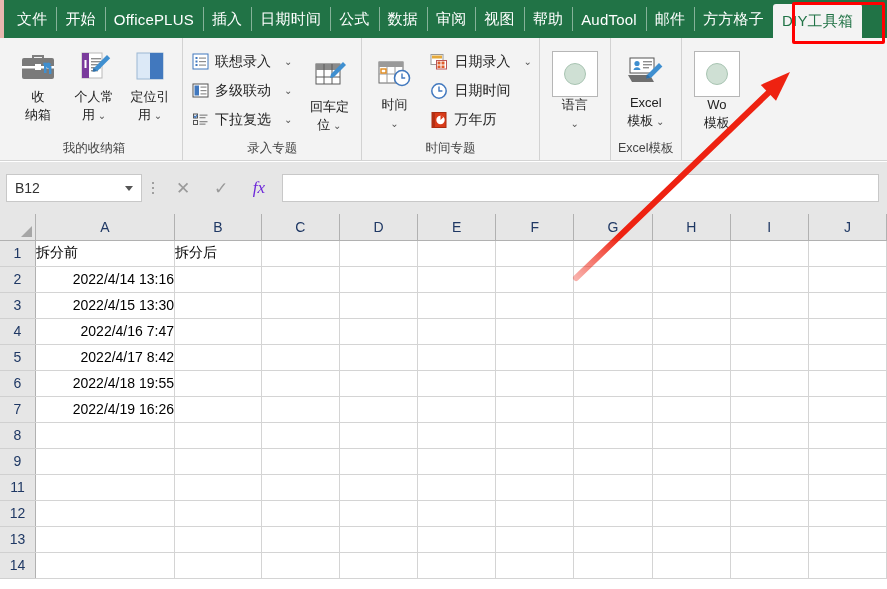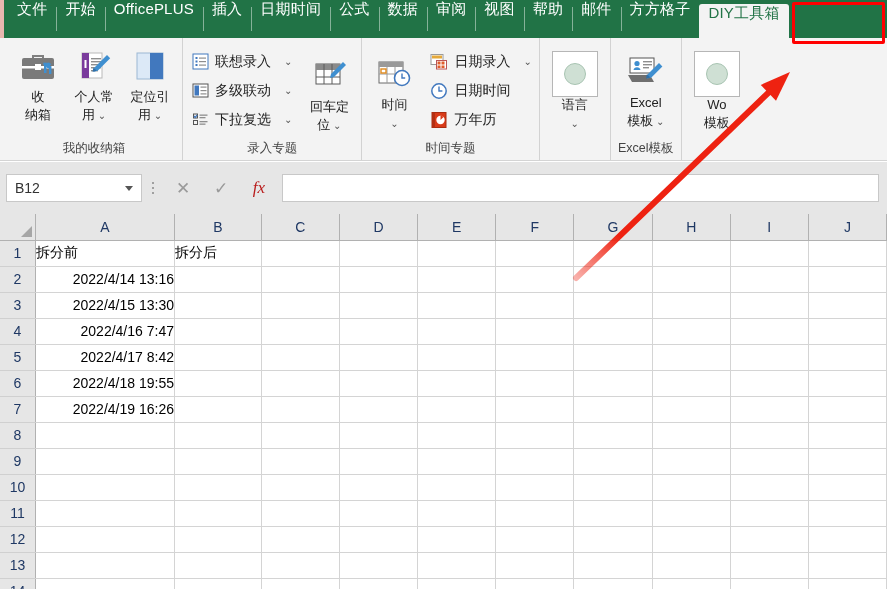--- a/index.html
+++ b/index.html
@@ -13,21 +13,21 @@
 
   
   .menubar {
     position: absolute; top: 0; left: 0; width: 887px; height: 38px;
     background: #217346;
     display: flex; align-items: stretch;
     padding-left: 8px;
   }
   .menu-tab {
     position: relative;
-    display: flex; justify-content: center;
+    display: flex; align-items: center; justify-content: center;
     padding: 0 9px;
     color: #ffffff;
     font-size: 15px;
     white-space: nowrap;
     letter-spacing: .2px;
   }
   .menu-tab + .menu-tab::before {
     content: "";
     position: absolute; left: 0; top: 7px; bottom: 7px;
     width: 1px; background: rgba(255,255,255,.45);
@@ -120,21 +120,21 @@
   .fbar-dots {
     width: 22px; display: flex; flex-direction: column; align-items: center;
     gap: 3px;
   }
   .fbar-dots i { width: 2px; height: 2px; background: #888; display: block; border-radius: 50%; }
   .fbtns { display: flex; align-items: center; gap: 0; }
   .fbtn {
     width: 38px; height: 28px; display: flex; align-items: center; justify-content: center;
     color: #9a9a9a; font-size: 17px;
   }
-  .fbtn.fx { color: #b91c1c; font-style: italic; font-family: "Liberation Serif", serif; font-size: 17px; }
+  .fbtn.fx { color: #6d28d9; font-style: italic; font-family: "Liberation Serif", serif; font-size: 17px; }
   .finput {
     flex: 1; height: 28px; background: #fff; border: 1px solid #c8c8c8;
     margin-left: 4px; margin-right: 2px;
   }
 
   
   .gridwrap { position: absolute; top: 214px; left: 0; width: 887px; height: 375px; background: #fff; }
   table.grid { border-collapse: collapse; table-layout: fixed; }
   table.grid td, table.grid th { padding: 0; }
   .corner {
@@ -204,20 +204,23 @@
           <span>数据</span>
         </div>
         <div class="menu-tab">
           <span>审阅</span>
         </div>
         <div class="menu-tab">
           <span>视图</span>
         </div>
         <div class="menu-tab">
           <span>帮助</span>
+        </div>
+        <div class="menu-tab">
+          <span>AudTool</span>
         </div>
         <div class="menu-tab">
           <span>邮件</span>
         </div>
         <div class="menu-tab">
           <span>方方格子</span>
         </div>
         <div class="menu-tab active">
           <span>DIY工具箱</span>
         </div>
@@ -640,33 +643,20 @@
             <td class="cell left" style="width: 80px;"></td>
             <td class="cell left" style="width: 80px;"></td>
             <td class="cell left" style="width: 80px;"></td>
             <td class="cell left" style="width: 80px;"></td>
             <td class="cell left" style="width: 80px;"></td>
             <td class="cell left" style="width: 80px;"></td>
             <td class="cell left" style="width: 80px;"></td>
             <td class="cell left" style="width: 80px;"></td>
           </tr>
           <tr>
-            <td class="rowhead">10</td>
-            <td class="cell left" style="width: 140px;"></td>
-            <td class="cell left" style="width: 88px;"></td>
-            <td class="cell left" style="width: 80px;"></td>
-            <td class="cell left" style="width: 80px;"></td>
-            <td class="cell left" style="width: 80px;"></td>
-            <td class="cell left" style="width: 80px;"></td>
-            <td class="cell left" style="width: 80px;"></td>
-            <td class="cell left" style="width: 80px;"></td>
-            <td class="cell left" style="width: 80px;"></td>
-            <td class="cell left" style="width: 80px;"></td>
-          </tr>
-          <tr>
             <td class="rowhead">11</td>
             <td class="cell left" style="width: 140px;"></td>
             <td class="cell left" style="width: 88px;"></td>
             <td class="cell left" style="width: 80px;"></td>
             <td class="cell left" style="width: 80px;"></td>
             <td class="cell left" style="width: 80px;"></td>
             <td class="cell left" style="width: 80px;"></td>
             <td class="cell left" style="width: 80px;"></td>
             <td class="cell left" style="width: 80px;"></td>
             <td class="cell left" style="width: 80px;"></td>

